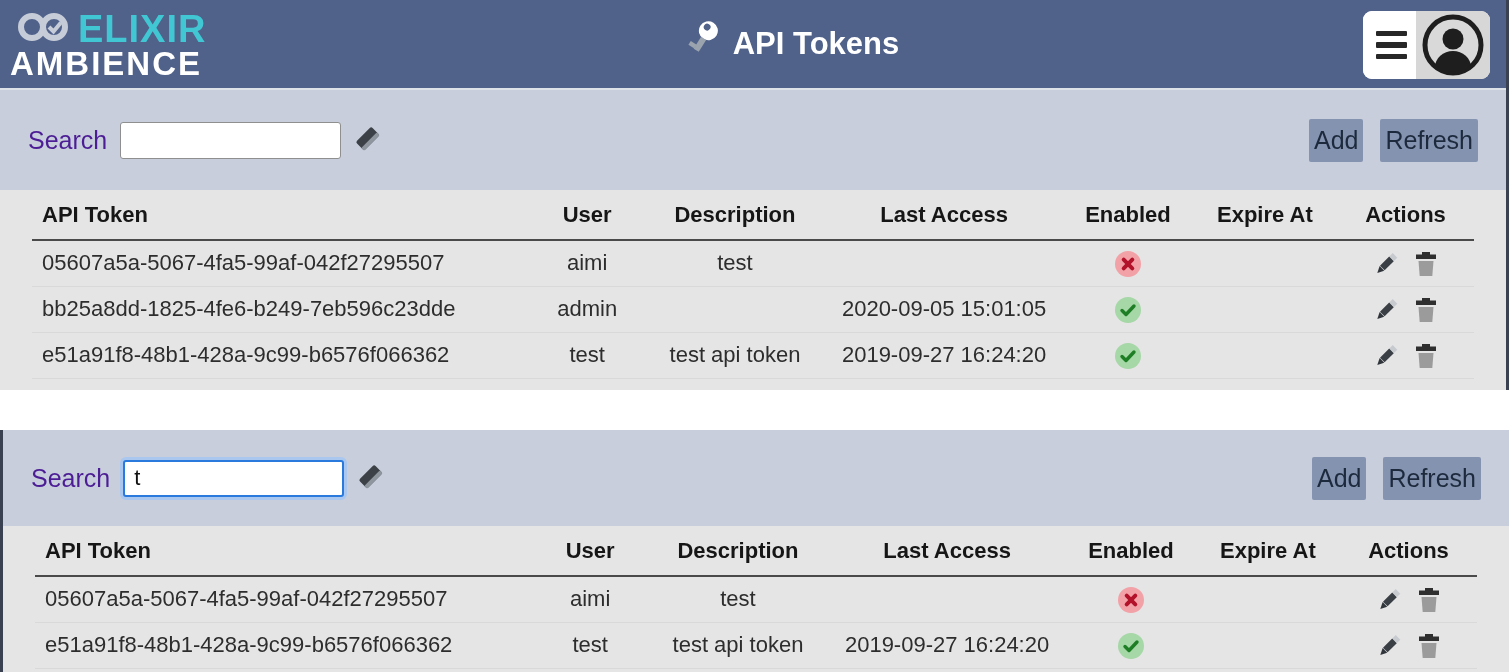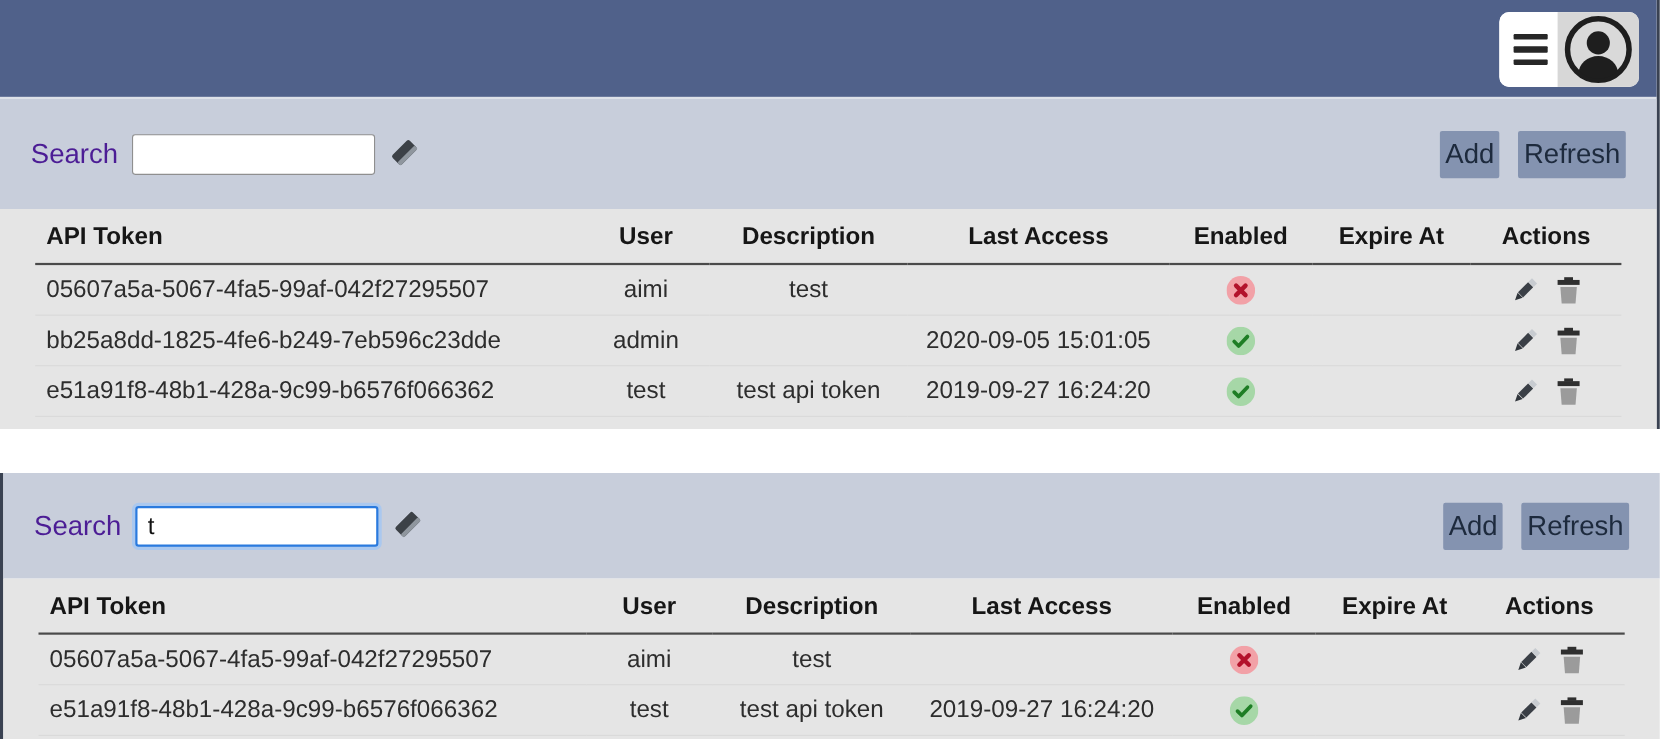--- a/index.html
+++ b/index.html
@@ -95,20 +95,44 @@
   .action{display:inline-flex;align-items:center;margin:0 4px;cursor:pointer;vertical-align:middle;}
 </style>
 </head>
 <body>
 
 <div class="app">
 
   <div class="shot1">
 
     <header class="topbar">
+      <div class="logo">
+        <div class="logo-row1">
+          <span><svg width="58" height="38" viewBox="0 0 58 38">
+                <g fill="none" stroke="#c6ccd8" stroke-width="6">
+                  <circle cx="16" cy="19" r="11"></circle>
+                  <circle cx="38" cy="19" r="11"></circle>
+                  <path d="M33 19 l4.5 4.5 L45 14.5" stroke-width="4"></path>
+                </g>
+              </svg></span>
+          <span class="brand1">ELIXIR</span>
+        </div>
+        <span class="brand2">AMBIENCE</span>
+      </div>
+      <div class="title">
+        <span><svg width="38" height="42" viewBox="0 0 38 42">
+              <g transform="rotate(32 19 16)">
+                <circle cx="19" cy="11" r="9.5" fill="#ffffff"></circle>
+                <circle cx="16" cy="8.5" r="3.4" fill="#50618a"></circle>
+                <rect x="16" y="20" width="6" height="14" fill="#9aa3ae"></rect>
+                <rect x="9.5" y="29" width="7" height="4.5" fill="#9aa3ae"></rect>
+              </g>
+            </svg></span>
+        <span>API Tokens</span>
+      </div>
       <div class="menubox">
         <button class="hamburger">
             <b></b>
             <b></b>
             <b></b>
           </button>
         <button class="avatar-wrap">
           <svg width="62" height="62" viewBox="0 0 62 62">
               <defs>
                 <clipPath id="avclip">

